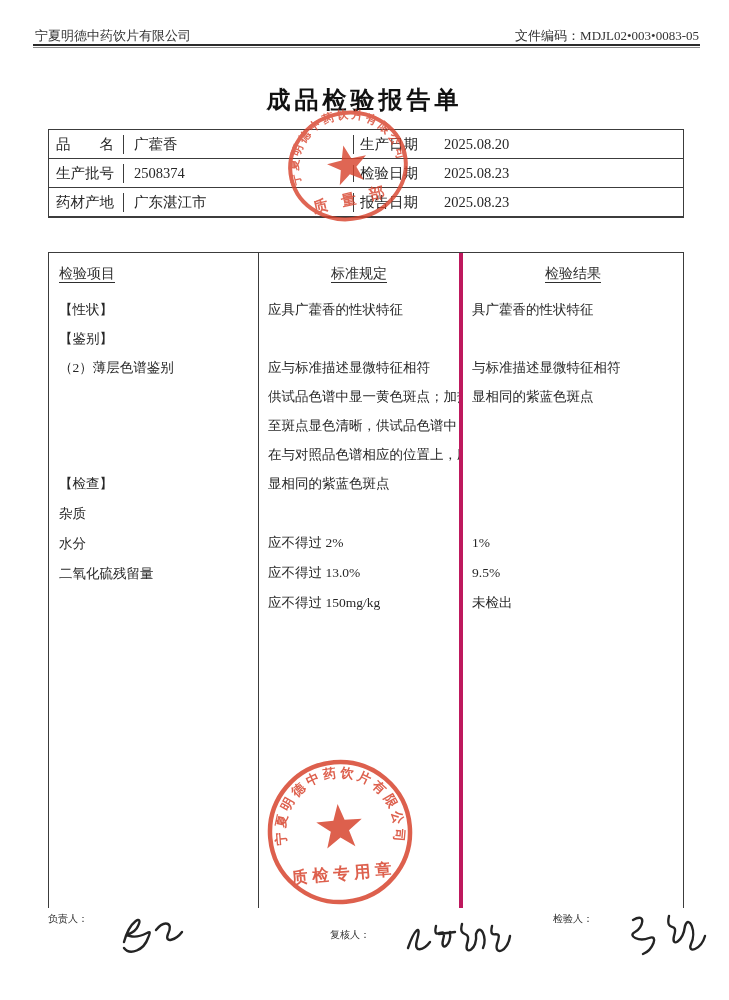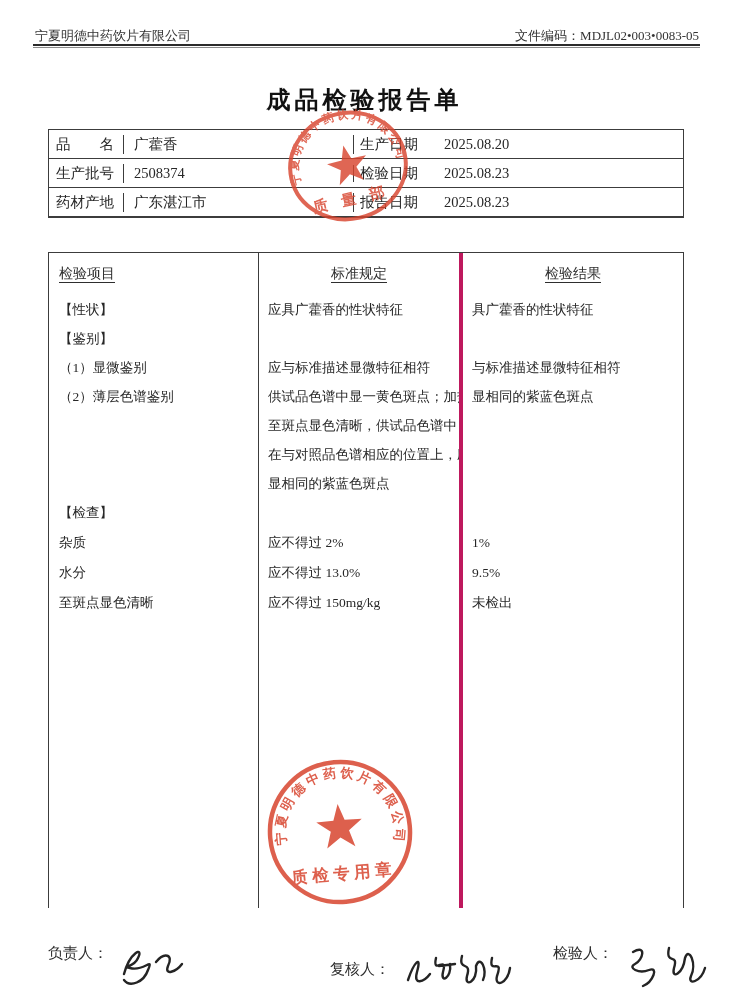--- a/index.html
+++ b/index.html
@@ -43,21 +43,21 @@
   .mt-col-1 .mt-line { padding-left:10px; }
   .mt-col-2 .mt-line { padding-left:9px; }
   .mt-col-3 .mt-line { padding-left:9px; }
   .mt-filler { flex:1; }
 
   .conclusion-row { height:26px; border:1.5px solid #3c3c3c; border-bottom:2px solid #2f2f2f;
     display:flex; align-items:center; padding-left:9px; font-size:14.5px; color:#1f1f1f; }
   .conclusion-row .c-label { font-weight:bold; }
 
   
-  .sign-row { position:absolute; left:48px; top:936px; width:660px; height:60px; font-size:15px; }
+  .sign-row { position:absolute; left:48px; top:904px; width:660px; height:60px; font-size:10px; }
   .sign-label { position:absolute; white-space:nowrap; color:#2c2c2c; }
   .sig-svg { position:absolute; }
   .sig-svg path { fill:none; stroke:#242424; stroke-width:2.4; stroke-linecap:round; stroke-linejoin:round; }
 
   
   .stamp { position:absolute; pointer-events:none; z-index:6; }
 </style>
 </head>
 <body>
 
@@ -93,29 +93,28 @@
     </div>
 
   <div class="main-table">
     <div class="mt-cols">
       <div class="mt-col mt-col-1">
         <div class="mt-header">
             <span>检验项目</span>
           </div>
       <div class="mt-line" style="height: 29px;">【性状】</div>
           <div class="mt-line" style="height: 29px;">【鉴别】</div>
-          <div class="mt-line" style="height: 29px;">（1）显微鉴别</div>
           <div class="mt-line" style="height: 29px;">（2）薄层色谱鉴别</div>
           <div class="mt-line" style="height: 29px;"></div>
           <div class="mt-line" style="height: 29px;"></div>
           <div class="mt-line" style="height: 29px;"></div>
           <div class="mt-line" style="height: 30px;">【检查】</div>
           <div class="mt-line" style="height: 30px;">杂质</div>
           <div class="mt-line" style="height: 30px;">水分</div>
-          <div class="mt-line" style="height: 30px;">至斑点显色清晰</div>
+          <div class="mt-line" style="height: 30px;">二氧化硫残留量</div>
           <div class="mt-filler"></div>
         </div>
       <div class="mt-col mt-col-2">
         <div class="mt-header">
             <span>标准规定</span>
           </div>
       <div class="mt-line" style="height: 29px;">应具广藿香的性状特征</div>
           <div class="mt-line" style="height: 29px;"></div>
           <div class="mt-line" style="height: 29px;">应与标准描述显微特征相符</div>
           <div class="mt-line" style="height: 29px;">供试品色谱中显一黄色斑点；加热</div>

